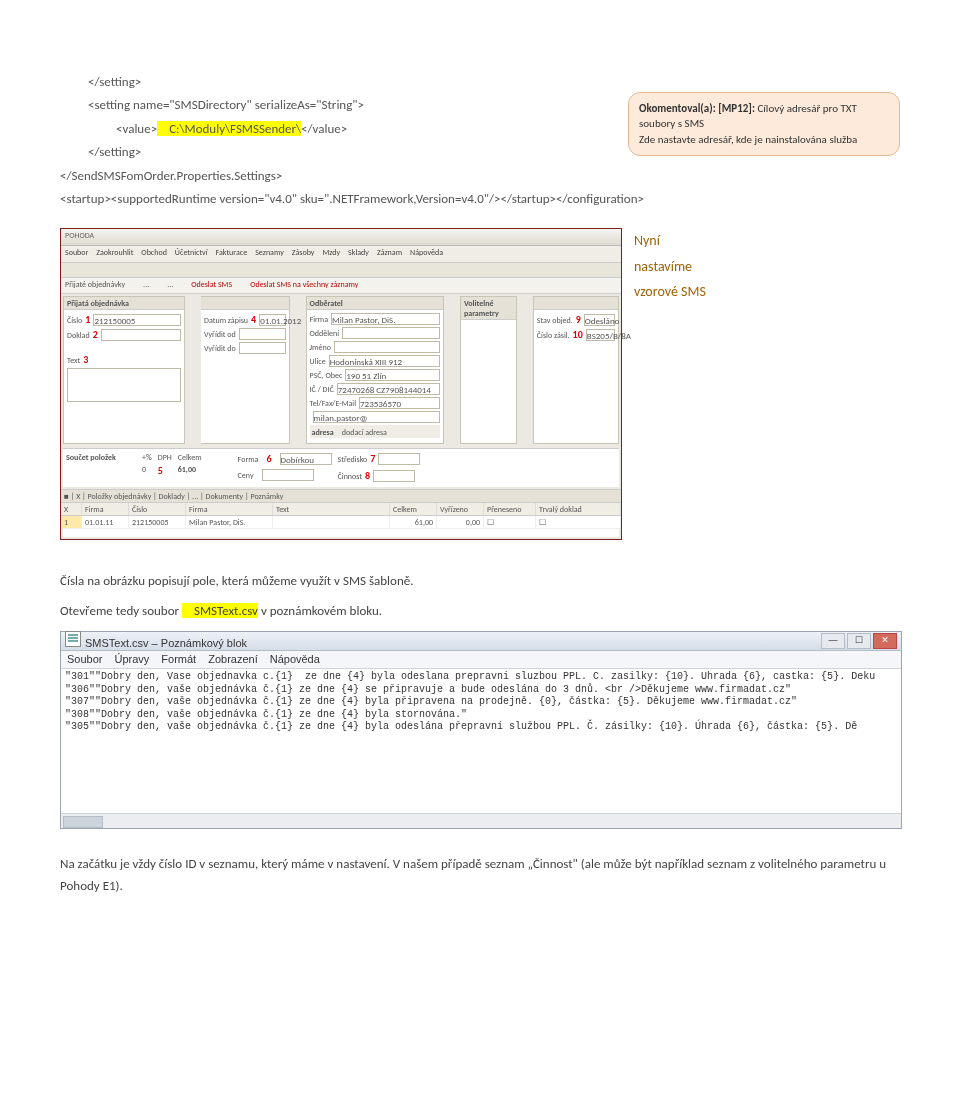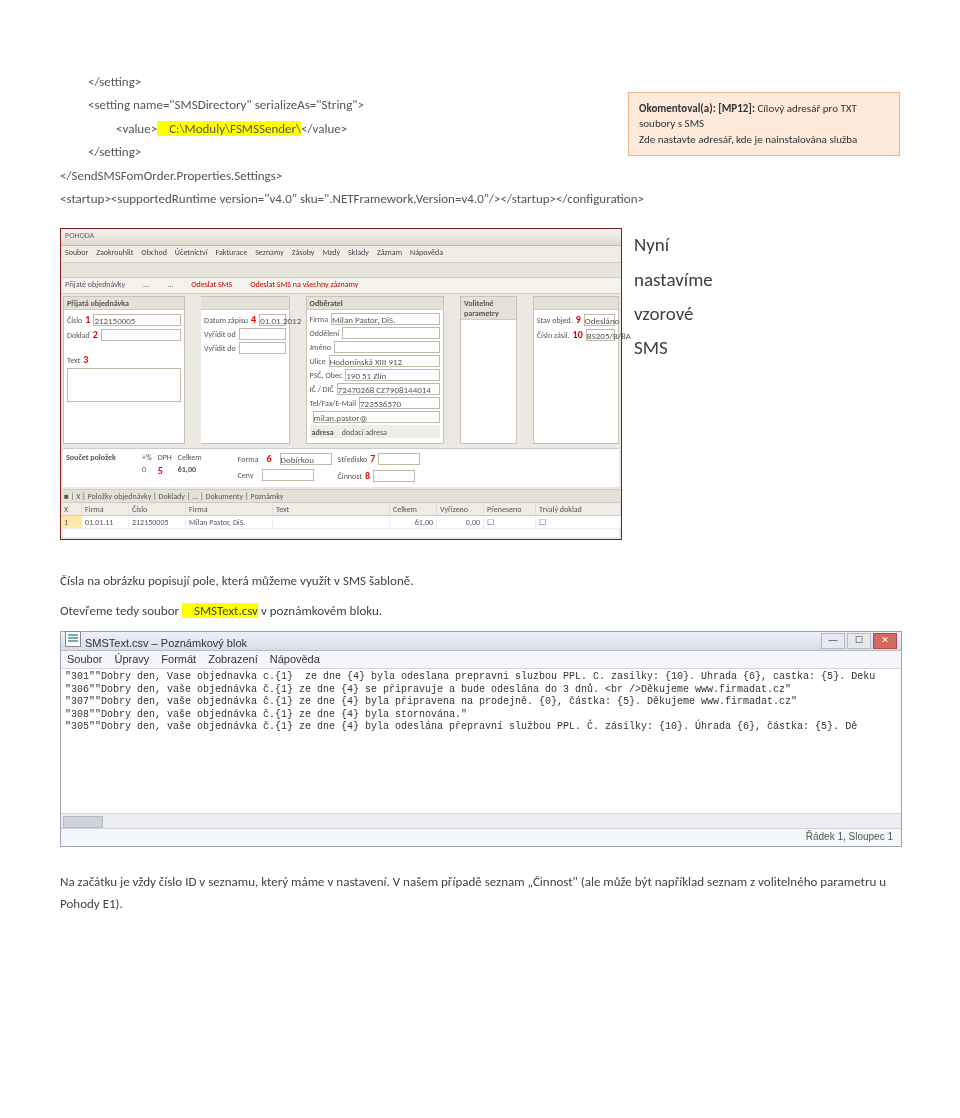--- a/index.html
+++ b/index.html
@@ -25,21 +25,21 @@
     background: #ffff00;
     padding-left: 12px;
   }
   .comment-bubble {
     position: absolute;
     right: 60px;
     top: 92px;
     width: 250px;
     background: #fdeada;
     border: 1px solid #e5b88f;
-    border-radius: 0;
+    border-radius: 12px;
     padding: 8px 10px;
     font-size: 11px;
     line-height: 1.4;
     color: #333;
   }
   .comment-bubble b { font-weight: bold; }
   .layout-row {
     display: flex;
     align-items: flex-start;
     gap: 12px;
@@ -147,23 +147,23 @@
     font-size: 8px;
     background: #fff;
   }
   .grid-row div {
     padding: 1px 3px;
     border-right: 1px solid #eee;
     white-space: nowrap;
     overflow: hidden;
   }
   .side-note {
-    font-size: 19px;
+    font-size: 14px;
     line-height: 1.8;
-    color: #404040;
+    color: #a16207;
     width: 90px;
   }
   .para {
     font-size: 13px;
     line-height: 1.7;
     color: #444;
     margin: 8px 0;
   }
   .notepad {
     border: 1px solid #9aa5b3;
@@ -478,16 +478,15 @@
     <span>Zobrazení</span>
     <span>Nápověda</span>
   </div>
   <div class="np-body"><span>"301""Dobry den, Vase objednavka c.{1}  ze dne {4} byla odeslana prepravni sluzbou PPL. C. zasilky: {10}. Uhrada {6}, castka: {5}. Deku</span>
 <span>"306""Dobry den, vaše objednávka č.{1} ze dne {4} se připravuje a bude odeslána do 3 dnů. &lt;br /&gt;Děkujeme www.firmadat.cz"</span>
 <span>"307""Dobry den, vaše objednávka č.{1} ze dne {4} byla připravena na prodejně. {0}, částka: {5}. Děkujeme www.firmadat.cz"</span>
 <span>"308""Dobry den, vaše objednávka č.{1} ze dne {4} byla stornována."</span>
 <span>"305""Dobry den, vaše objednávka č.{1} ze dne {4} byla odeslána přepravní službou PPL. Č. zásilky: {10}. Úhrada {6}, částka: {5}. Dě</span></div>
   <div style="height:70px;background:#fff"></div>
   <div class="np-scroll"></div>
-  <div class="np-status">Řádek 1, Sloupec 1</div>
 </div>
 
 <p class="para" style="margin-top:24px">Na začátku je vždy číslo ID v seznamu, který máme v nastavení. V našem případě seznam „Činnost" (ale může být například seznam z volitelného parametru u Pohody E1).</p>
 
 </body></html>

